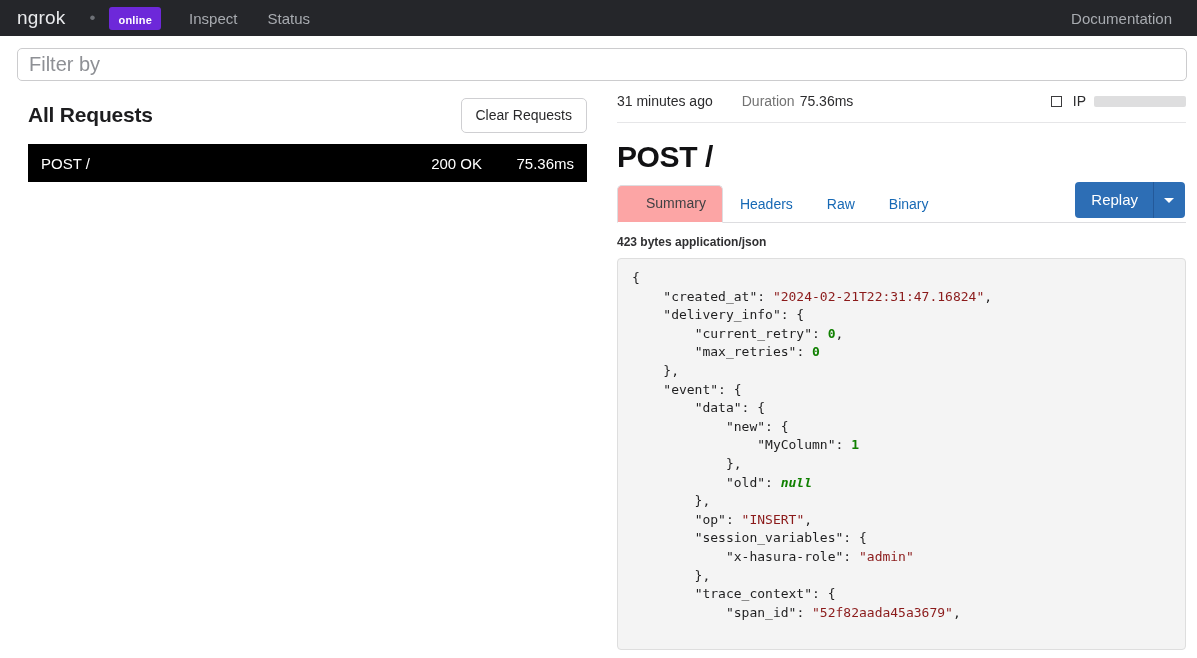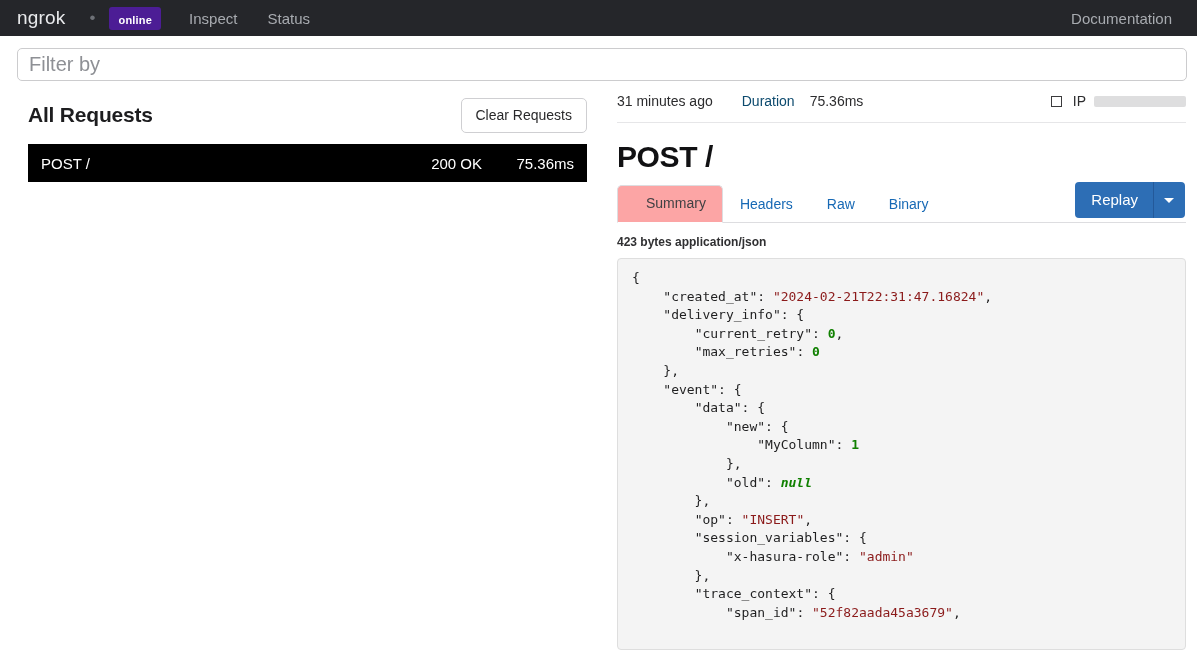--- a/index.html
+++ b/index.html
@@ -28,21 +28,21 @@
     margin-right: 24px;
   }
   .dot-sep {
     color: #6e7177;
     font-size: 17px;
     line-height: 1;
     margin-right: 14px;
     margin-top: -2px;
   }
   .badge-online {
-    background: #4c1d95;
+    background: #6d28d9;
     color: #ffffff;
     font-size: 11px;
     font-weight: bold;
     border-radius: 3px;
     padding: 7px 9px 4px;
     letter-spacing: 0.2px;
     margin-right: 28px;
   }
   .nav-link {
     color: #a8abb0;
@@ -129,21 +129,21 @@
   
   .meta-row {
     display: flex;
     align-items: center;
     font-size: 14px;
     color: #2c2c2e;
     padding-bottom: 13px;
     border-bottom: 1px solid #e6e6e8;
   }
   .meta-ago { margin-right: 29px; }
-  .meta-dur-label { color: #0c4a6e; margin-right: 15px; }
+  .meta-dur-label { color: #737373; margin-right: 5px; }
   .meta-dur-val { color: #2c2c2e; }
   .meta-spacer { flex: 1; }
   .flag-icon {
     width: 11px;
     height: 11px;
     border: 1.5px solid #3b3b3d;
     display: inline-block;
     margin-right: 11px;
   }
   .meta-ip-label { margin-right: 8px; }

